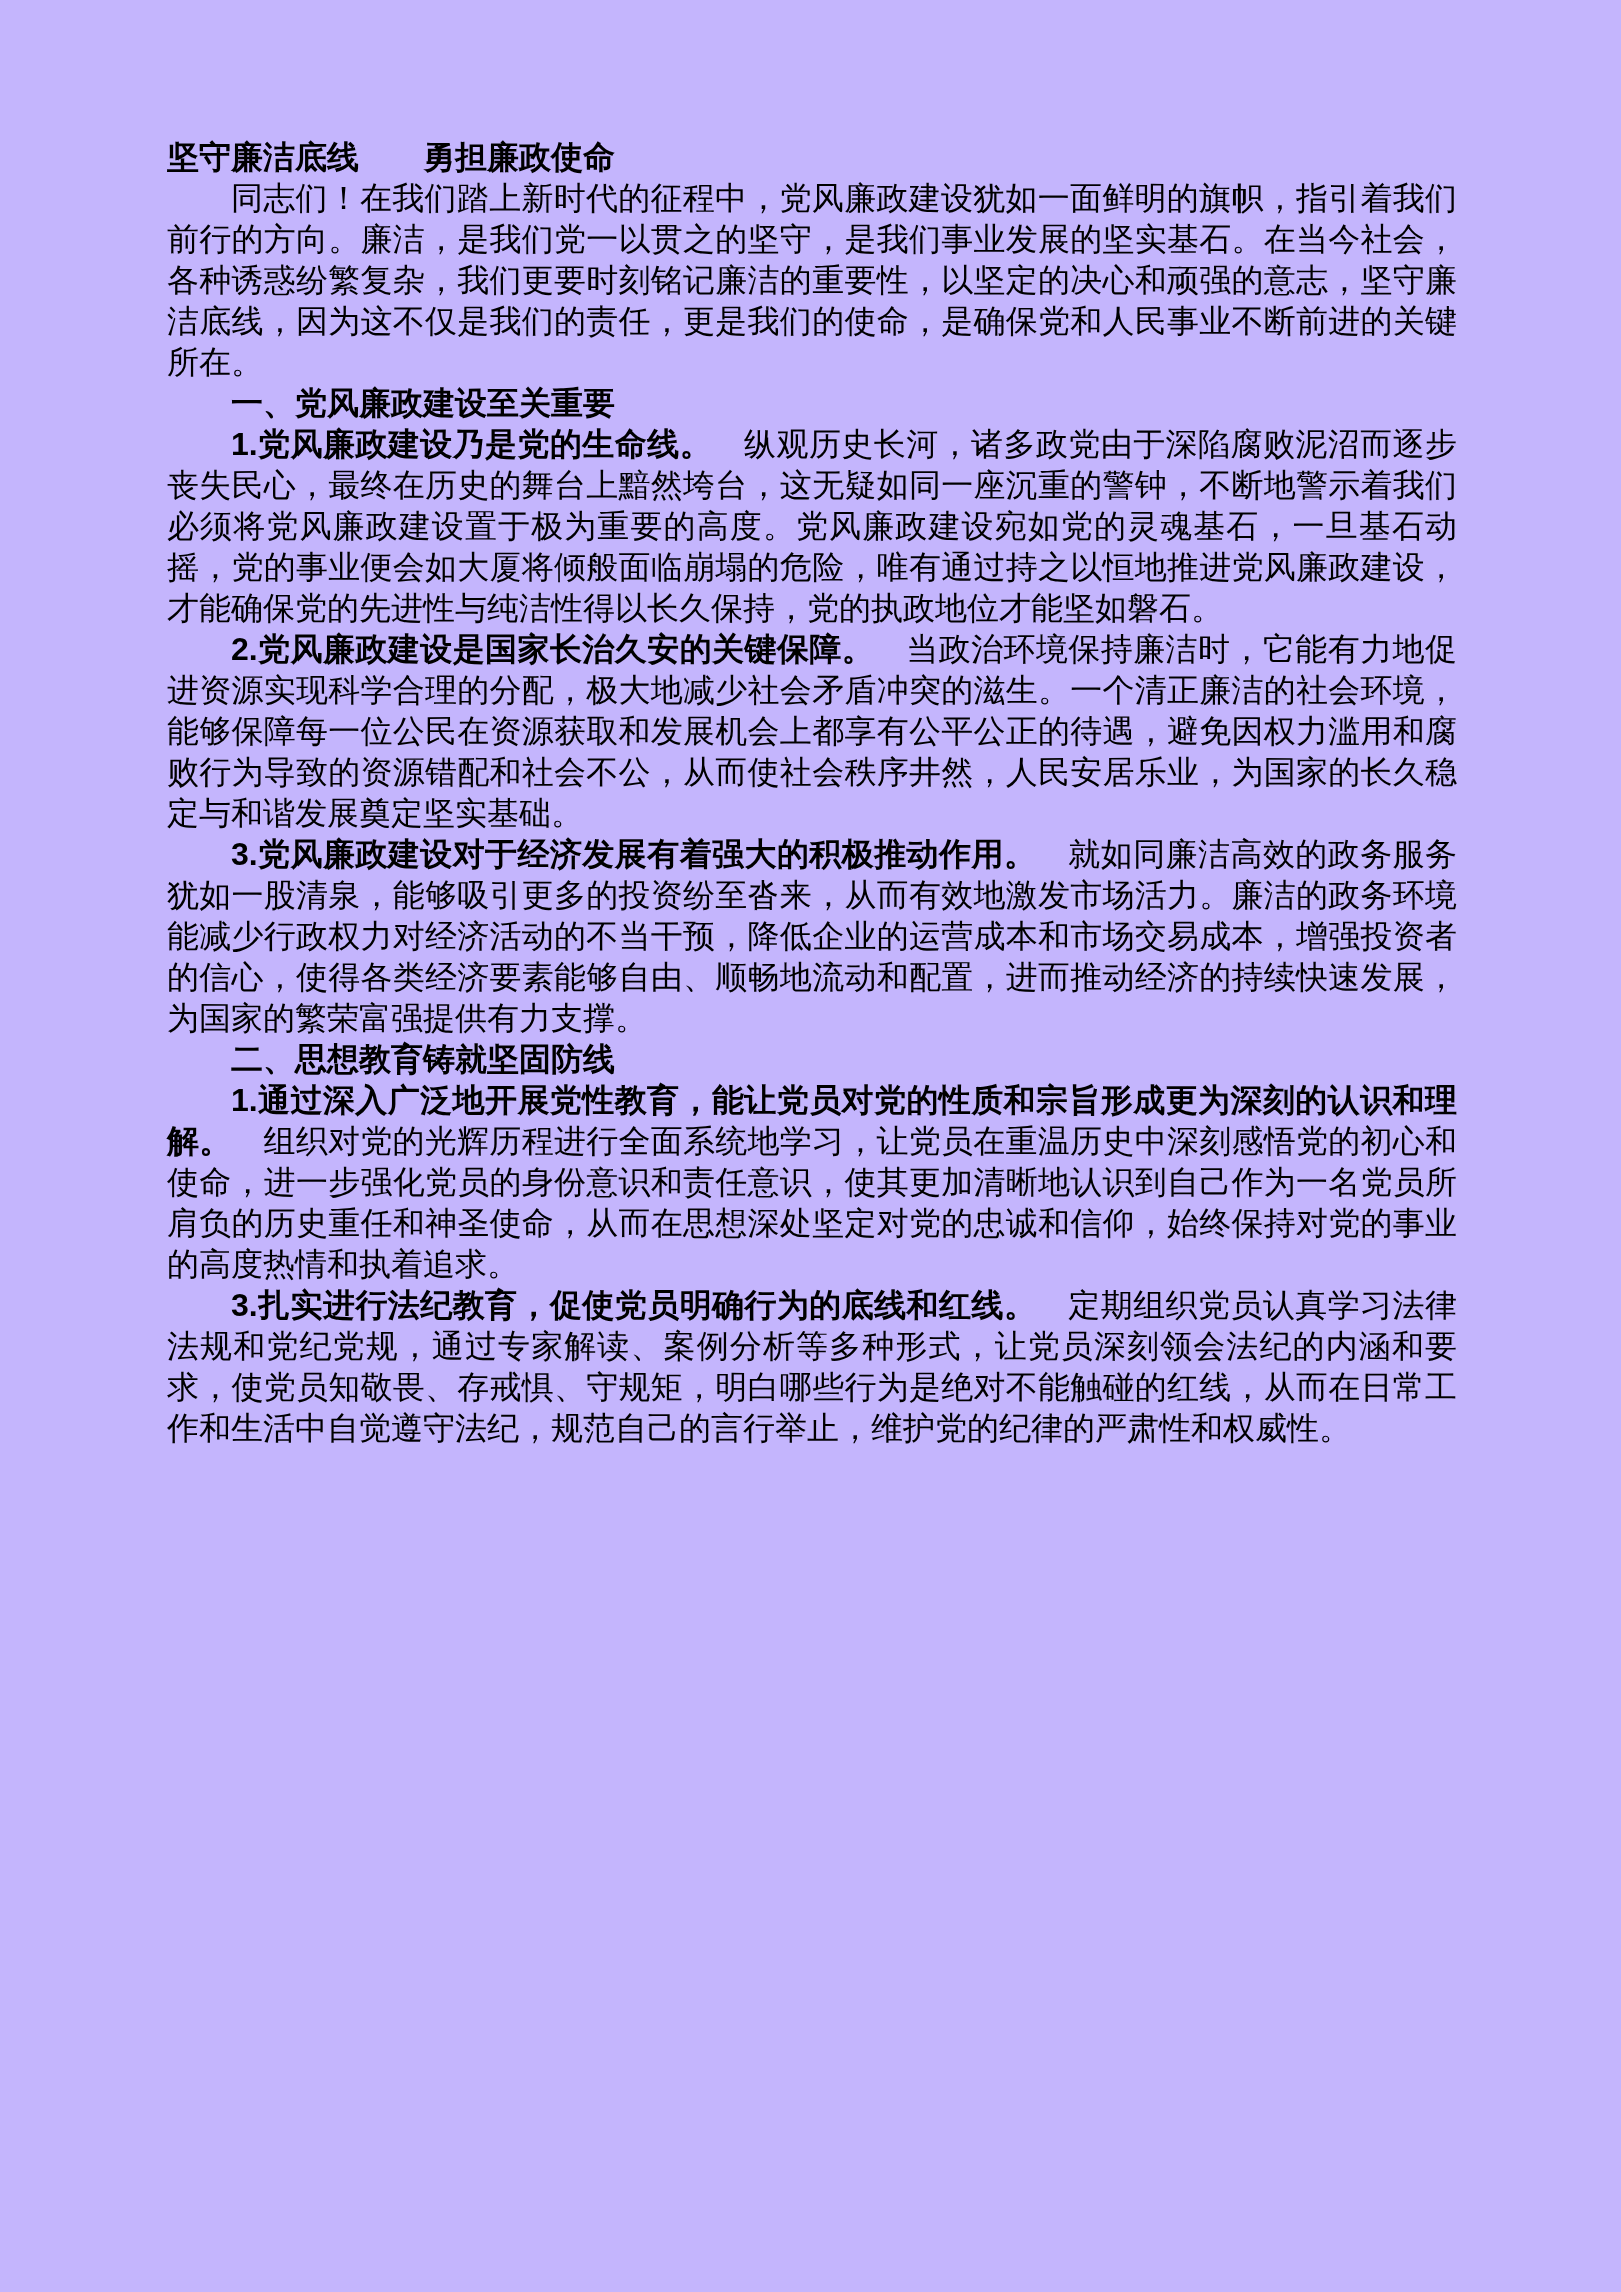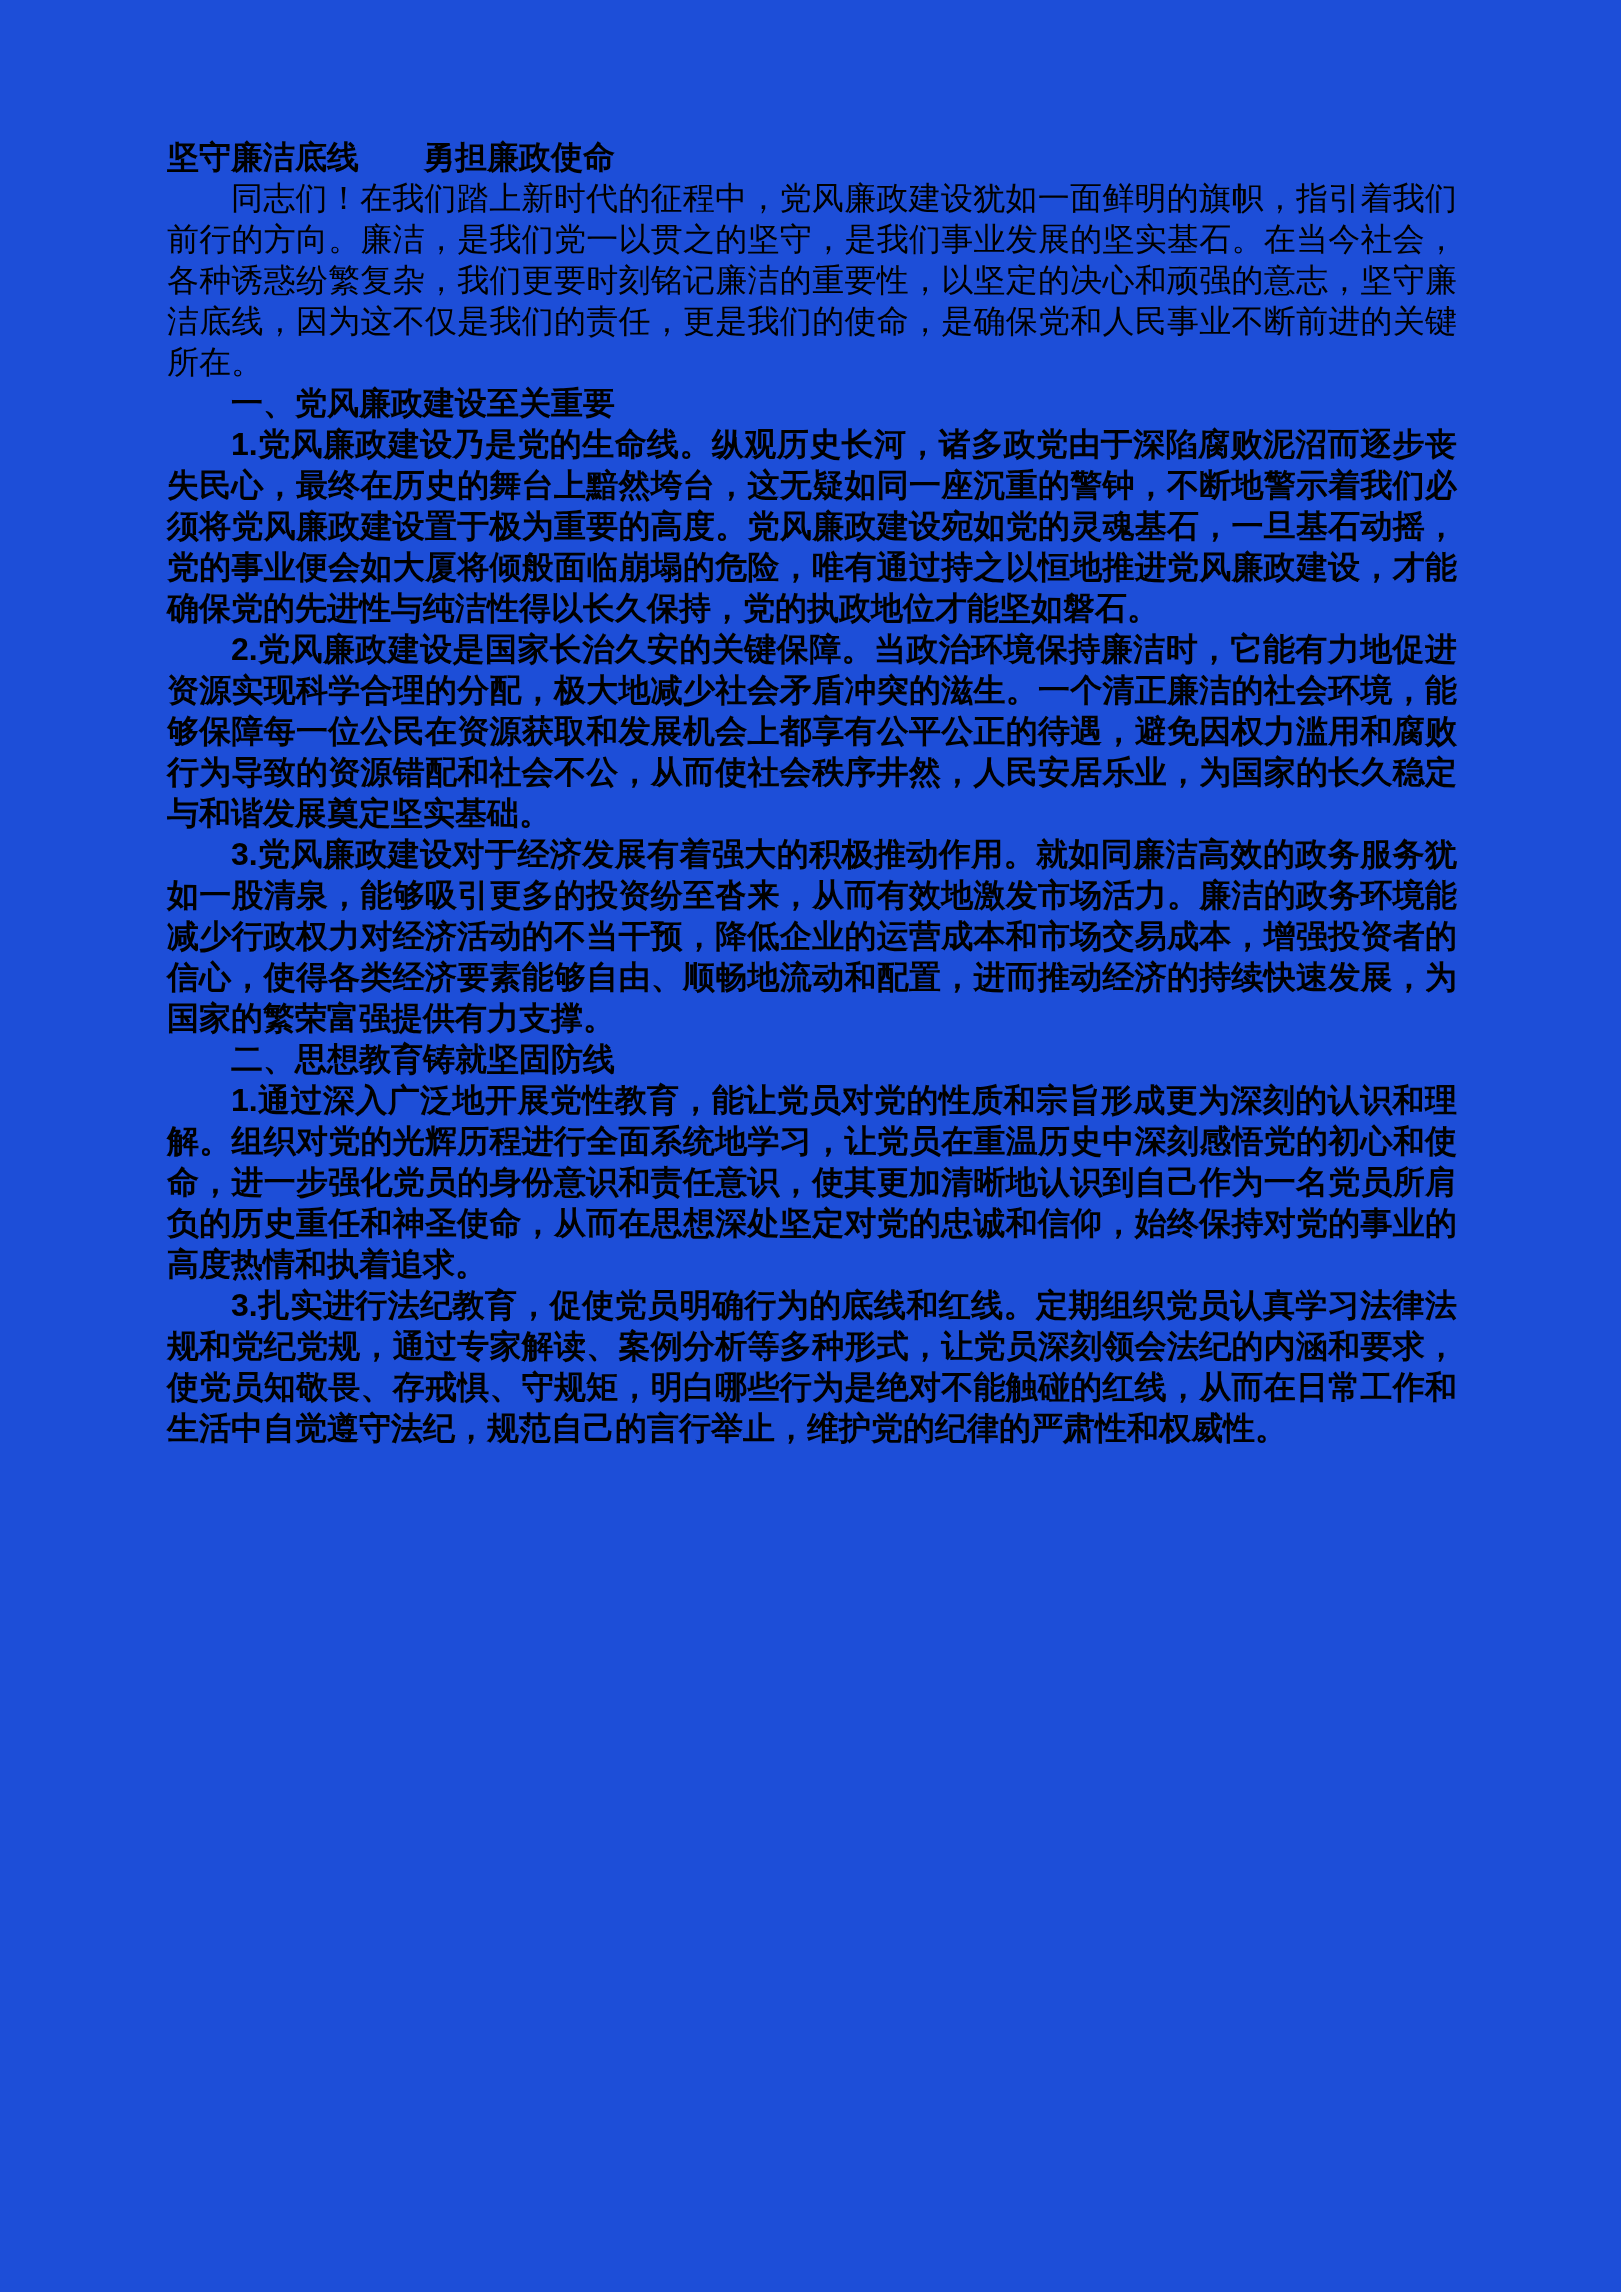--- a/index.html
+++ b/index.html
@@ -4,21 +4,21 @@
 <style>
   html, body {
     margin: 0;
     padding: 0;
     background: #ffffff;
   }
   .page {
     position: relative;
     width: 1621px;
     height: 2293px;
-    background: #1d4ed8;
+    background: #c4b5fd;
     overflow: hidden;
   }
   .content {
     position: absolute;
     left: 167px;
     top: 137px;
     width: 1290px;
     color: #000000;
     font-family: "Liberation Serif", "DejaVu Serif", serif;
     font-size: 32px;
@@ -37,21 +37,22 @@
   }
   p.heading {
     font-weight: 700;
     font-family: Liberation Sans, sans-serif;
   }
   b.lead {
     font-weight: 700;
     font-family: "Liberation Sans", "DejaVu Sans", sans-serif;
   }
   span.body-text {
-    font-weight: 700;
+    font-weight: 400;
+    margin-left: 32px;
   }
 </style>
 </head>
 <body>
 
 <div class="page">
   <div class="content">
 
     <p class="doc-title">坚守廉洁底线　　勇担廉政使命</p>
 

